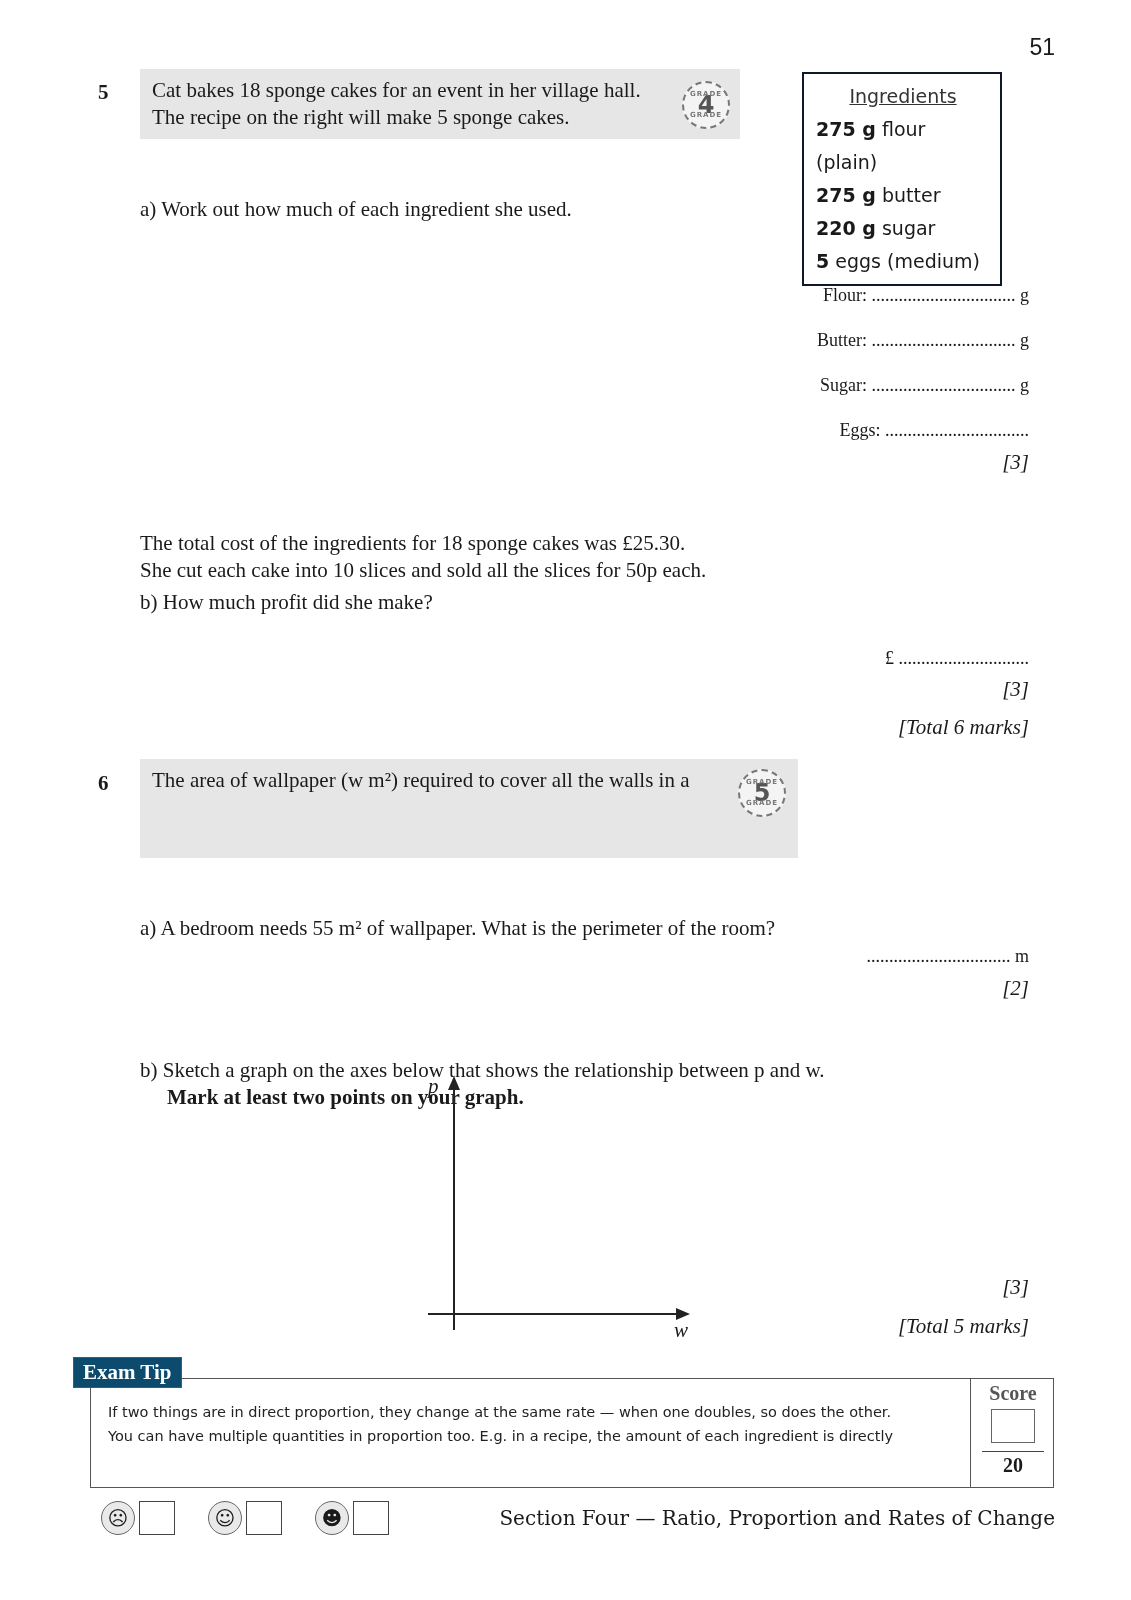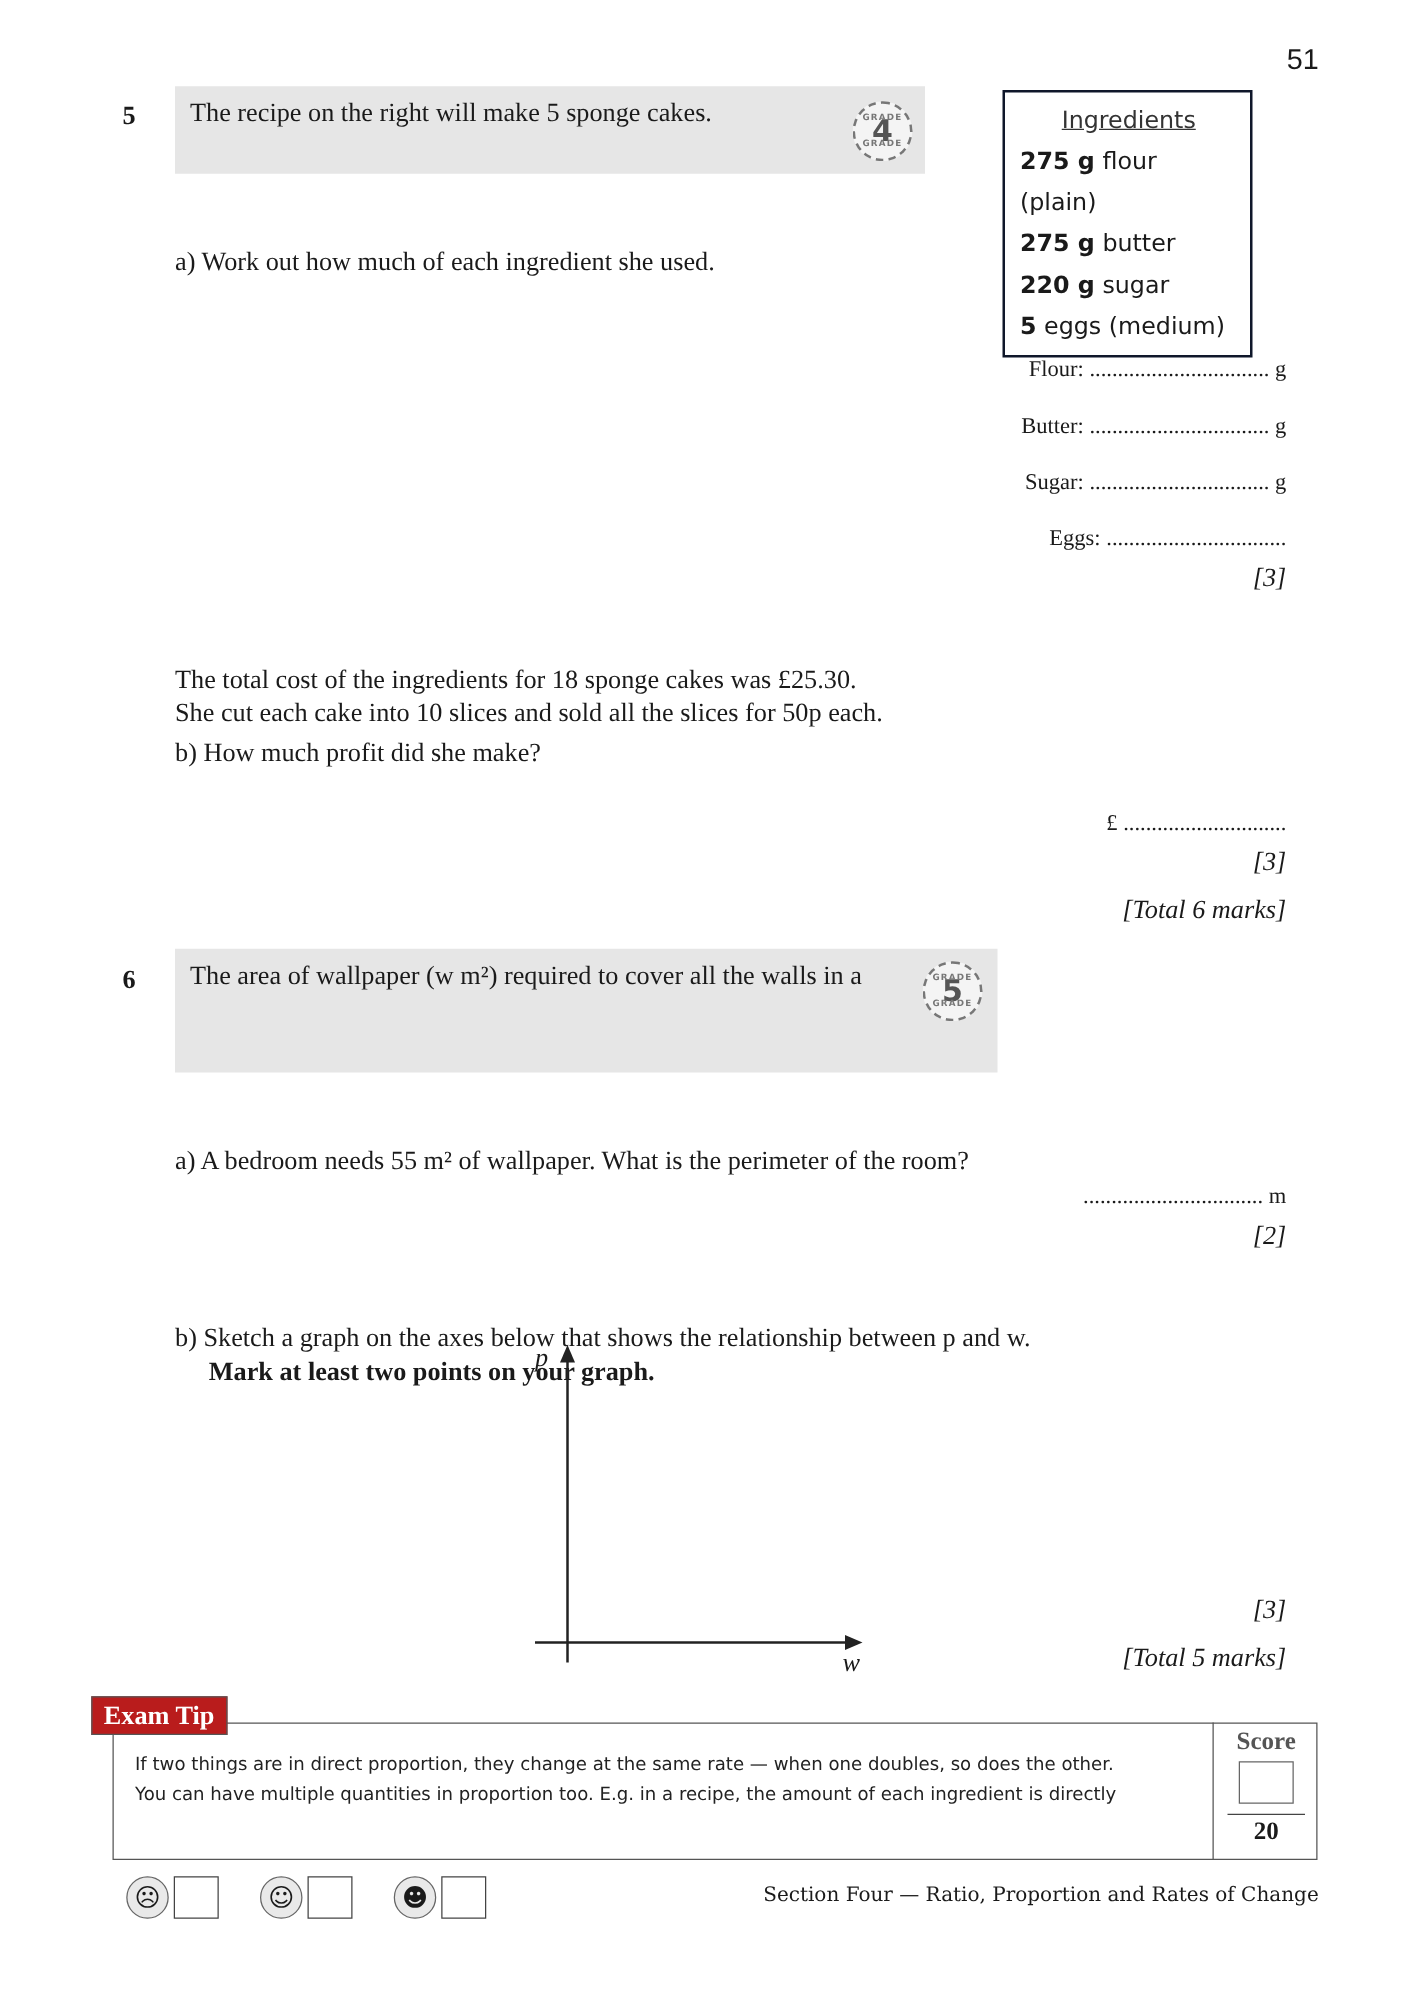--- a/index.html
+++ b/index.html
@@ -14,33 +14,34 @@
            font-weight:bold; font-size:24px; color:#555; background:#f4f4f4; }
   .grade small { position:absolute; font-size:7px; letter-spacing:1px; color:#777; font-weight:bold; }
   .grade .t { top:-2px; } .grade .b { bottom:-2px; }
   .text { font-size:21px; line-height:27px;margin-top:46px; }
   .ingr { border:2px solid #0f172a; width:200px; font-family:"DejaVu Sans",sans-serif; font-size:19px; line-height:33px; padding:6px 10px 6px 12px; box-sizing:border-box; }
   .ingr .h { text-align:center; text-decoration:underline; font-weight:normal; color:#333; }
   .ingr b { font-weight:bold; }
   .ans { font-size:18px; text-align:right; right:102px; }
   .mark { font-style:italic; font-size:21px; right:102px; text-align:right; }
   .tipbox { left:90px; top:1378px; width:964px; height:110px; border:1.5px solid #555; box-sizing:border-box; }
-  .tiplabel { left:73px; top:1357px; background:#b91c1c; color:#fff; font-weight:bold; font-size:21px; padding:2px 9px; border:1.5px solid #555; }
+  .tiplabel { left:73px; top:1357px; background:#0c4a6e; color:#fff; font-weight:bold; font-size:21px; padding:2px 9px; border:1.5px solid #555; }
   .tiptext { left:108px; top:1400px; width:860px; font-family:"DejaVu Sans",sans-serif; font-size:14.5px; line-height:24px; color:#222; }
   .scorecol { left:970px; top:1378px; width:84px; height:110px; border-left:1.5px solid #555; }
   .smile { width:32px; height:32px; border-radius:50%; border:1.5px solid #666; background:#e9e9e9; font-size:20px; display:flex; align-items:center; justify-content:center; font-family:"DejaVu Sans",sans-serif; }
   .tick { width:36px; height:34px; border:1.5px solid #444; background:#fff; box-sizing:border-box; }
 </style>
 </head>
 <body>
 
 <div class="abs page-num">51</div>
 
 <div class="abs qnum" style="left:98px;top:80px;">5</div>
 <div class="abs qbox" style="left:140px;top:69px;width:600px;height:70px;">
+  <div>Cat bakes 18 sponge cakes for an event in her village hall.</div>
   <div>The recipe on the right will make 5 sponge cakes.</div>
   <div class="grade" style="right:10px;top:12px;">
     <small class="t">GRADE</small>
     <span>4</span>
     <small class="b">GRADE</small>
   </div>
 </div>
 <div class="abs text" style="left:140px;top:150px;">a)  Work out how much of each ingredient she used.</div>
 
 <div class="abs ingr" style="left:802px;top:72px;">
@@ -118,13 +119,13 @@
   <div class="tick"></div>
 </div>
 <div class="abs" style="left:208px;top:1501px;display:flex;align-items:center;gap:4px;">
   <div class="smile">☺</div>
   <div class="tick"></div>
 </div>
 <div class="abs" style="left:315px;top:1501px;display:flex;align-items:center;gap:4px;">
   <div class="smile">☻</div>
   <div class="tick"></div>
 </div>
-<div class="abs" style="right:76px;top:1506px;font-family:'DejaVu Serif',serif;font-size:16px;">Section Four — Ratio, Proportion and Rates of Change</div>
+<div class="abs" style="right:76px;top:1506px;font-family:'DejaVu Serif',serif;font-size:20px;">Section Four — Ratio, Proportion and Rates of Change</div>
 
 </body></html>

